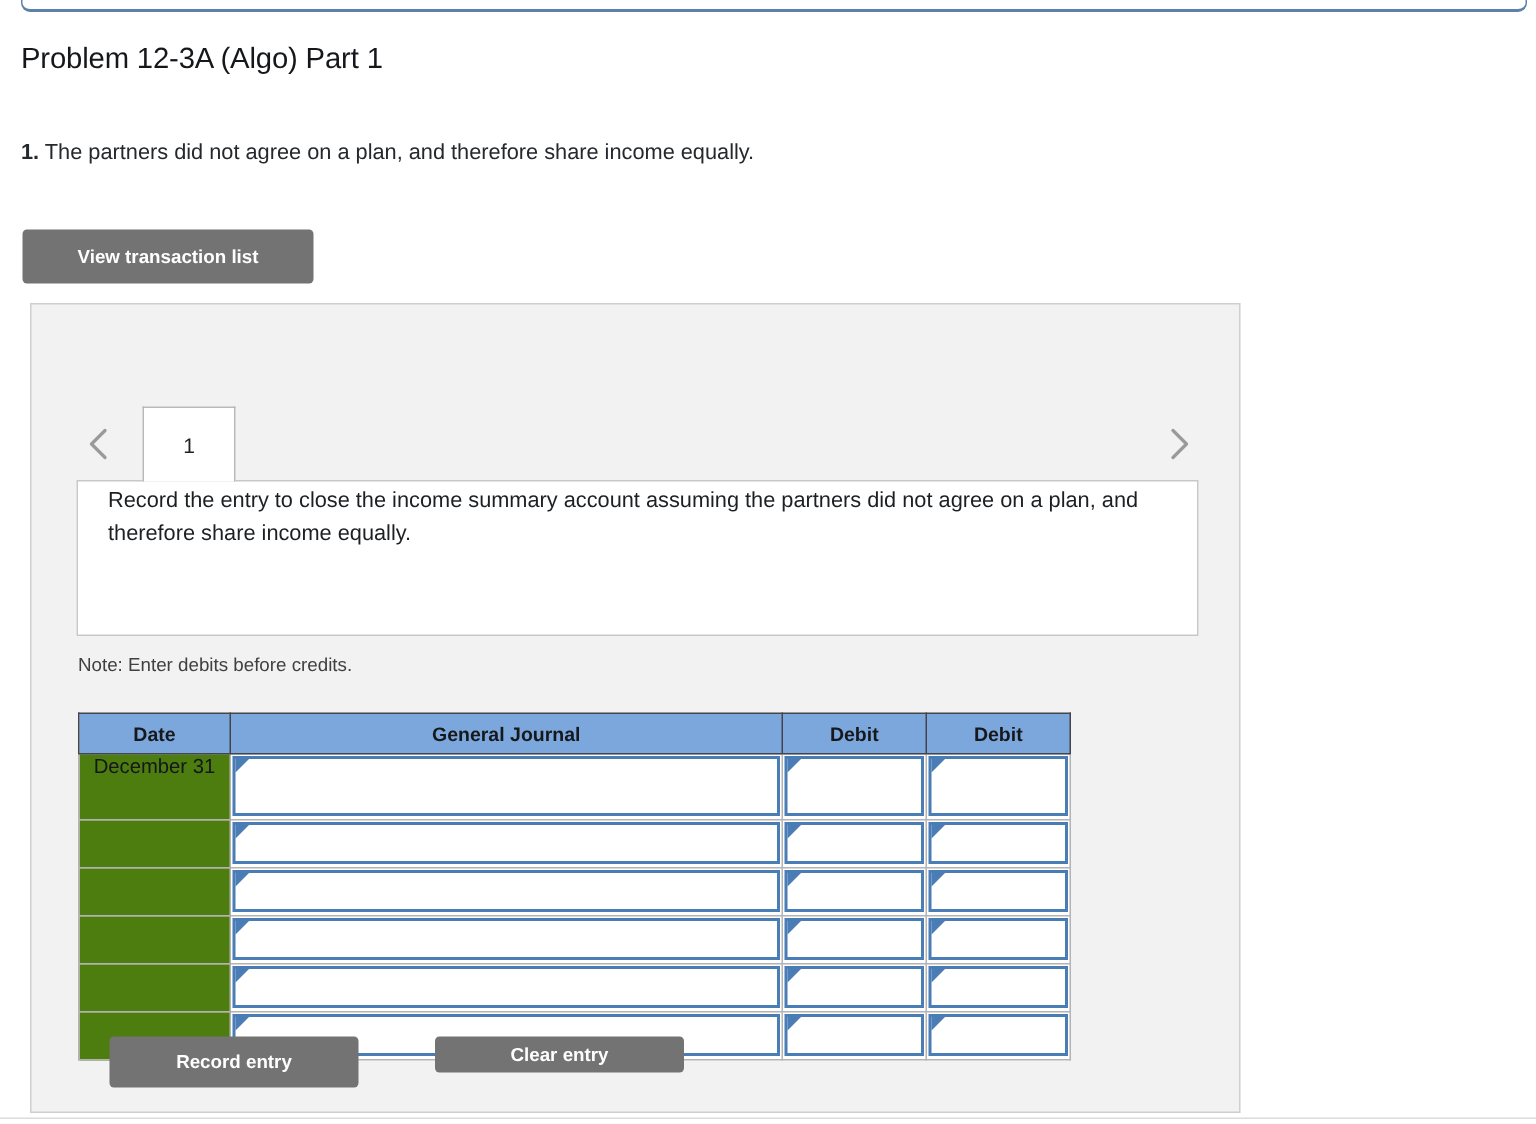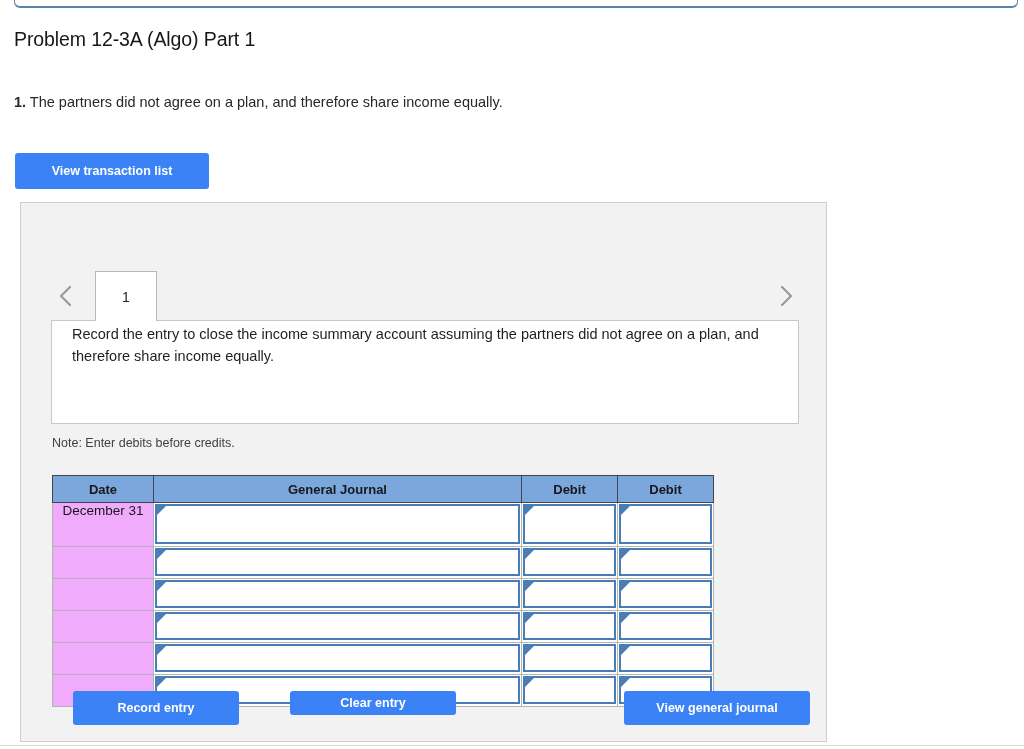--- a/index.html
+++ b/index.html
@@ -53,21 +53,21 @@
   }
   .requirement .req-num {
     font-weight: bold;
   }
 
   
   .btn {
     display: inline-flex;
     align-items: center;
     justify-content: center;
-    background: #3b82f6;
+    background: #737373;
     color: #ffffff;
     font-size: 12.5px;
     font-weight: bold;
     border: none;
     border-radius: 3px;
     cursor: pointer;
     font-family: "Liberation Sans", sans-serif;
     box-sizing: border-box;
     padding: 0 14px;
     white-space: nowrap;
@@ -190,21 +190,21 @@
     text-align: center;
   }
   .col-date   { width: 101px; }
   .col-gj     { width: 368px; }
   .col-debit  { width: 96px; }
   .col-credit { width: 96px; }
 
   .journal-table td {
     border: 1px solid #b3b3b3;
     padding: 0;
-    background: #f0abfc;
+    background: #4d7c0f;
     vertical-align: top;
     height: 28px;
   }
   .journal-table tr.row-first td { height: 40px; }
 
   .date-cell {
     text-align: center;
     font-size: 13.5px;
     color: #15171a;
     line-height: 1.15;
@@ -389,18 +389,17 @@
         <td class="field-td">
             <div class="cell-field"></div>
           </td>
       </tr>
     </tbody>
   </table>
 
   <div class="footer-actions">
     <button class="btn btn-record">Record entry</button>
     <button class="btn btn-clear">Clear entry</button>
-    <button class="btn btn-view-journal">View general journal</button>
   </div>
 
 </div>
 
 <div class="bottom-divider"></div>
 
 </body></html>

